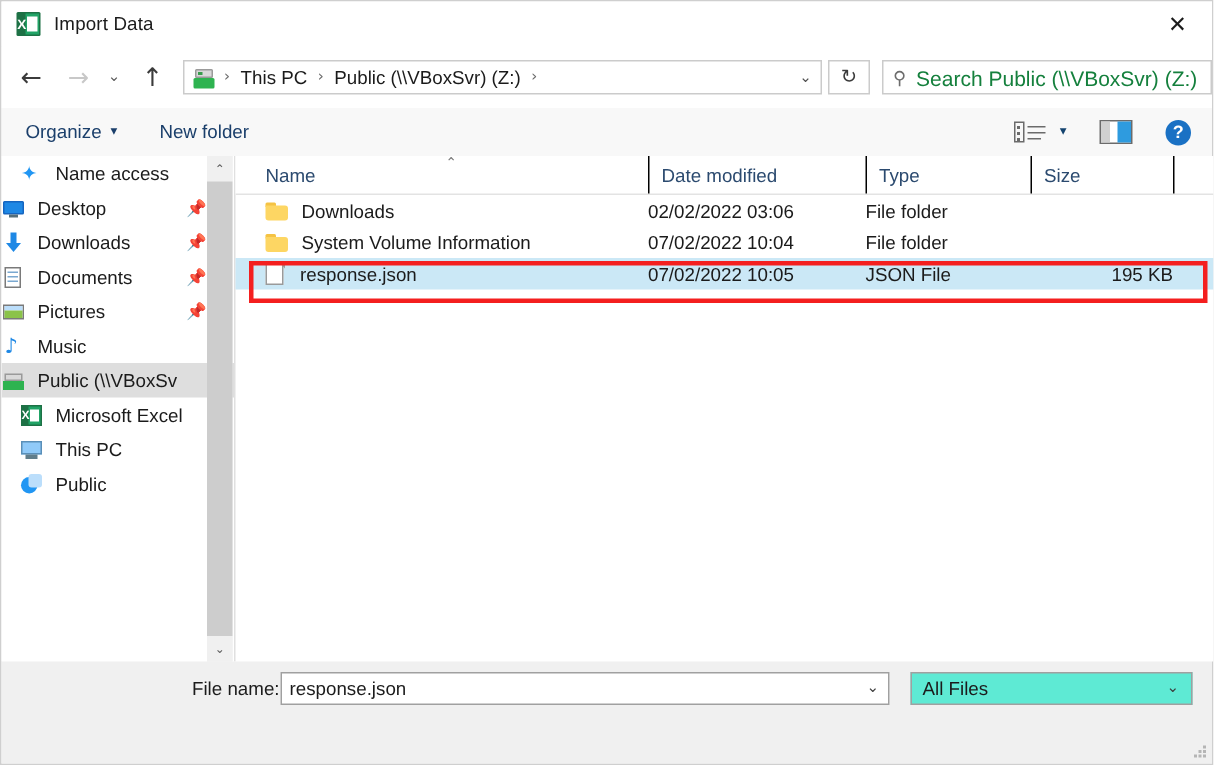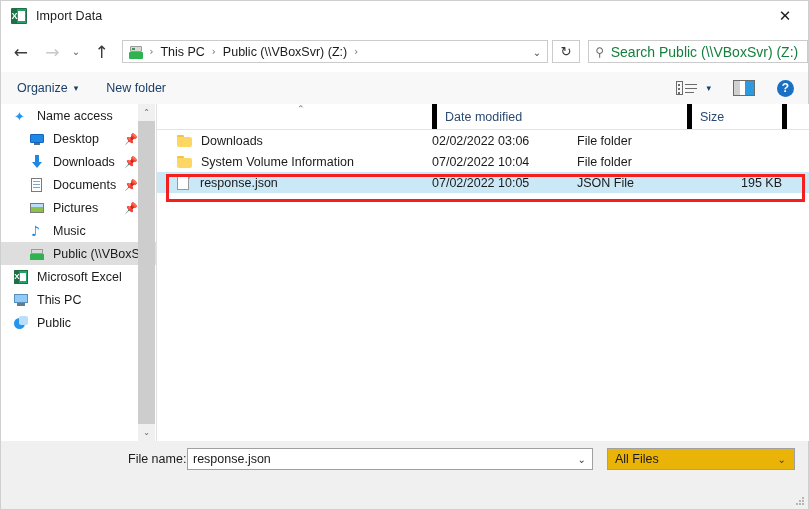--- a/index.html
+++ b/index.html
@@ -160,21 +160,21 @@
     position: relative;
   }
   .nav-item.selected { background: #dedede; }
   .nav-ico { width:16px;height:16px;position:relative;flex:none;}
   .nav-label { margin-left: 8px; white-space: nowrap; overflow: hidden;}
   .pin {
     position: absolute; right: 18px; top: 50%; transform: translateY(-50%);
     font-size: 11px; color: #8a8a8a; font-family:"DejaVu Sans",sans-serif;
   }
   .ind0 { padding-left: 12px; }
-  .ind1 { padding-left: 28px; }
+  .ind1 { }
 
   
   .ic-star .s { position:absolute; left:1px; top:2px; font-size:13px; color:#2196f3; line-height:13px; font-family:"DejaVu Sans",sans-serif;}
   .ic-desktop .m { position:absolute;left:1px;top:3px;width:14px;height:9px;background:#1e88e5;border:1px solid #1565c0;box-sizing:border-box;border-radius:1px;}
   .ic-desktop .b { position:absolute;left:5px;top:12px;width:6px;height:2px;background:#546e7a;}
   .ic-dl .a { position:absolute;left:6px;top:1px;width:4px;height:8px;background:#1e88e5;}
   .ic-dl .t { position:absolute;left:3px;top:8px;width:0;height:0;border-left:5px solid transparent;border-right:5px solid transparent;border-top:6px solid #1e88e5;}
   .ic-doc .p { position:absolute;left:2px;top:1px;width:11px;height:14px;background:#fff;border:1px solid #7a7a7a;box-sizing:border-box;}
   .ic-doc .l { position:absolute;left:4px;width:7px;height:1px;background:#7aa8d0;}
   .ic-pic .f { position:absolute;left:1px;top:3px;width:14px;height:10px;background:#fff;border:1px solid #7a7a7a;box-sizing:border-box;}
@@ -224,21 +224,21 @@
   }
   #colheader {
     position: relative; height: 25px;
     border-bottom: 1px solid #e3e3e3;
     background: #ffffff;
   }
   .colh {
     position: absolute; top: 0; height: 25px;
     display: flex; align-items: center;
     font-size: 12.5px; color: #2b4a6f;
-    border-left: 5px solid #000000;
+    border-left: 1px solid #000000;
     box-sizing: border-box;
     padding-left: 8px;
   }
   .colh.first { border-left: none; padding-left: 20px; }
   #sortcaret {
     position: absolute; left: 140px; top: 0px;
     font-size: 9px; color: #7a7a7a; font-family:"DejaVu Sans",sans-serif;
   }
   .frow {
     position: relative; height: 21px;
@@ -280,21 +280,21 @@
     width: 406px; height: 22px;
     background: #ffffff; border: 1px solid #a0a0a0;
     box-sizing: border-box;
     display: flex; align-items: center;
   }
   #fn-value { margin-left: 5px; font-size: 12.5px; color: #1b1b1b;}
   #fn-caret { position:absolute; right:6px; top:50%; transform:translateY(-50%); font-size:10px; color:#3b3b3b; font-family:"DejaVu Sans",sans-serif;}
   #ft-select {
     position: absolute; left: 606px; top: 7px;
     width: 188px; height: 22px;
-    background: #eab308; border: 1px solid #a0a0a0;
+    background: #5eead4; border: 1px solid #a0a0a0;
     box-sizing: border-box;
     display: flex; align-items: center;
   }
   #ft-value { margin-left: 7px; font-size: 12.5px; color: #1b1b1b;}
   #ft-caret { position:absolute; right:8px; top:50%; transform:translateY(-50%); font-size:10px; color:#3b3b3b; font-family:"DejaVu Sans",sans-serif;}
   #resize-grip {
     position:absolute; right:3px; bottom:2px; width:10px;height:10px;
   }
   .grip-d { position:absolute; width:2px;height:2px;background:#b5b5b5;}
 </style>
@@ -474,21 +474,23 @@
     </div>
 
   <div id="sb-scroll">
     <div id="sb-up">⌃</div>
     <div id="sb-thumb"></div>
     <div id="sb-down">⌄</div>
   </div>
 
   <div id="filelist">
     <div id="colheader">
+      <div class="colh first" style="left:0px;width:275px;">Name</div>
       <div class="colh" style="left:275px;width:145px;">Date modified</div>
+      <div class="colh" style="left:420px;width:110px;">Type</div>
       <div class="colh" style="left:530px;width:95px;">Size</div>
       <div class="colh" style="left:625px;width:27px;"></div>
       <div id="sortcaret">⌃</div>
     </div>
     <div id="rows-container">
         <div class="frow">
           <span class="fname">
             <span class="folder-ico">
               <div class="tab"></div>
               <div class="bod"></div>

